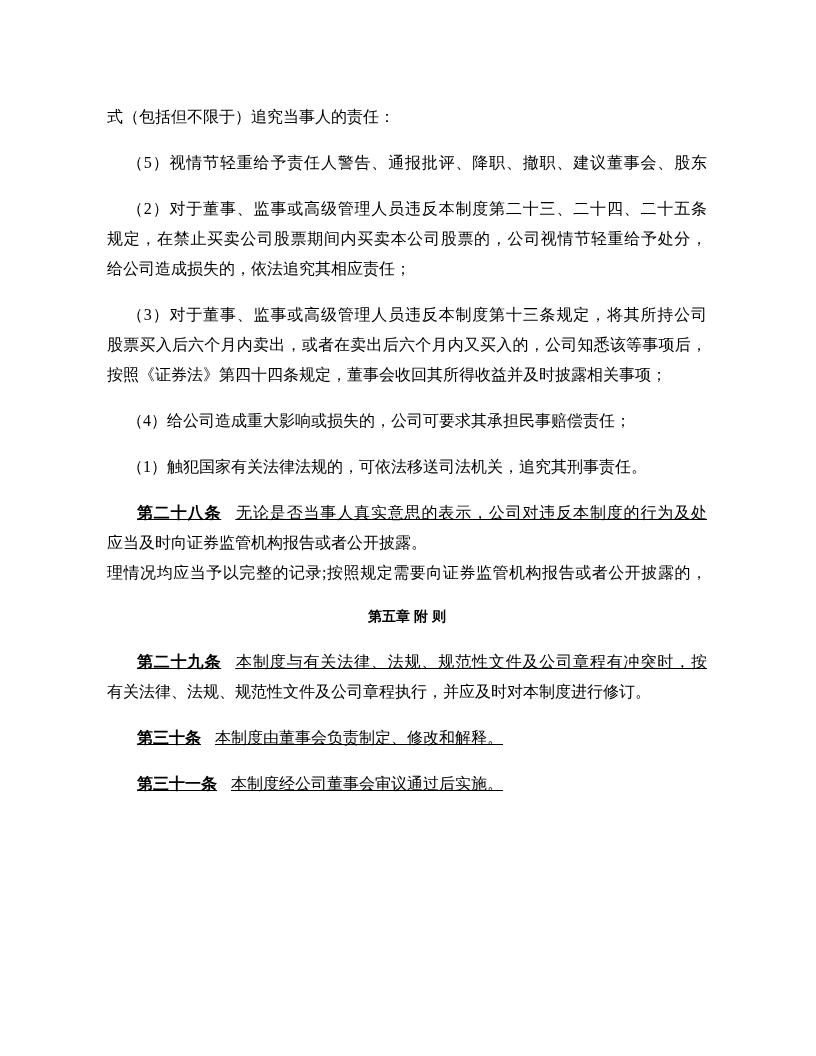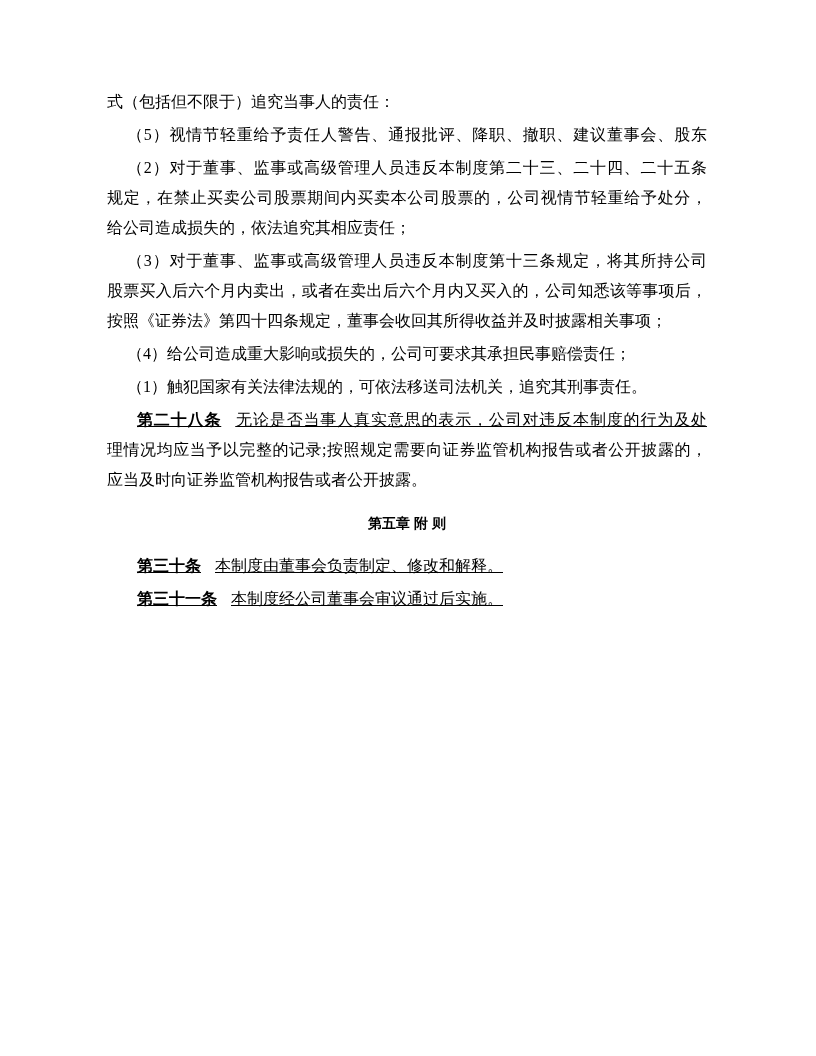--- a/index.html
+++ b/index.html
@@ -16,21 +16,21 @@
     font-family: "Liberation Serif", "DejaVu Serif", serif;
     color: #000000;
   }
   .content {
     position: absolute;
     left: 107px;
     top: 86px;
     width: 600px;
   }
   .para {
-    margin: 1px 0 3px 0;
+    margin: 16px 0 3px 0;
   }
   .line {
     font-size: 16px;
     line-height: 30px;
     text-align: justify;
     letter-spacing: 0;
   }
   .line.fill {
     text-align-last: justify;
   }
@@ -80,24 +80,28 @@
         <div class="line">按照《证券法》第四十四条规定，董事会收回其所得收益并及时披露相关事项；</div>
       </div>
       <div class="para">
         <div class="line indent-list">（4）给公司造成重大影响或损失的，公司可要求其承担民事赔偿责任；</div>
       </div>
       <div class="para">
         <div class="line indent-list">（1）触犯国家有关法律法规的，可依法移送司法机关，追究其刑事责任。</div>
       </div>
       <div class="para">
         <div class="line fill indent-article"><span class="term">第二十八条</span><span class="term-gap"></span><span>无论是否当事人真实意思的表示，公司对违反本制度的行为及处</span></div>
+        <div class="line">应当及时向证券监管机构报告或者公开披露。</div>
         <div class="line fill">理情况均应当予以完整的记录;按照规定需要向证券监管机构报告或者公开披露的，</div>
-        <div class="line">应当及时向证券监管机构报告或者公开披露。</div>
       </div>
       <div class="heading">第五章 附 则</div>
+      <div class="para">
+        <div class="line fill indent-article"><span class="term">第二十九条</span><span class="term-gap"></span><span>本制度与有关法律、法规、规范性文件及公司章程有冲突时，按</span></div>
+        <div class="line">有关法律、法规、规范性文件及公司章程执行，并应及时对本制度进行修订。</div>
+      </div>
       <div class="para">
         <div class="line indent-article"><span class="term">第三十条</span><span class="term-gap"></span><span>本制度由董事会负责制定、修改和解释。</span></div>
       </div>
       <div class="para">
         <div class="line indent-article"><span class="term">第三十一条</span><span class="term-gap"></span><span>本制度经公司董事会审议通过后实施。</span></div>
       </div>
     </div>
 </div>
 
 </body></html>

